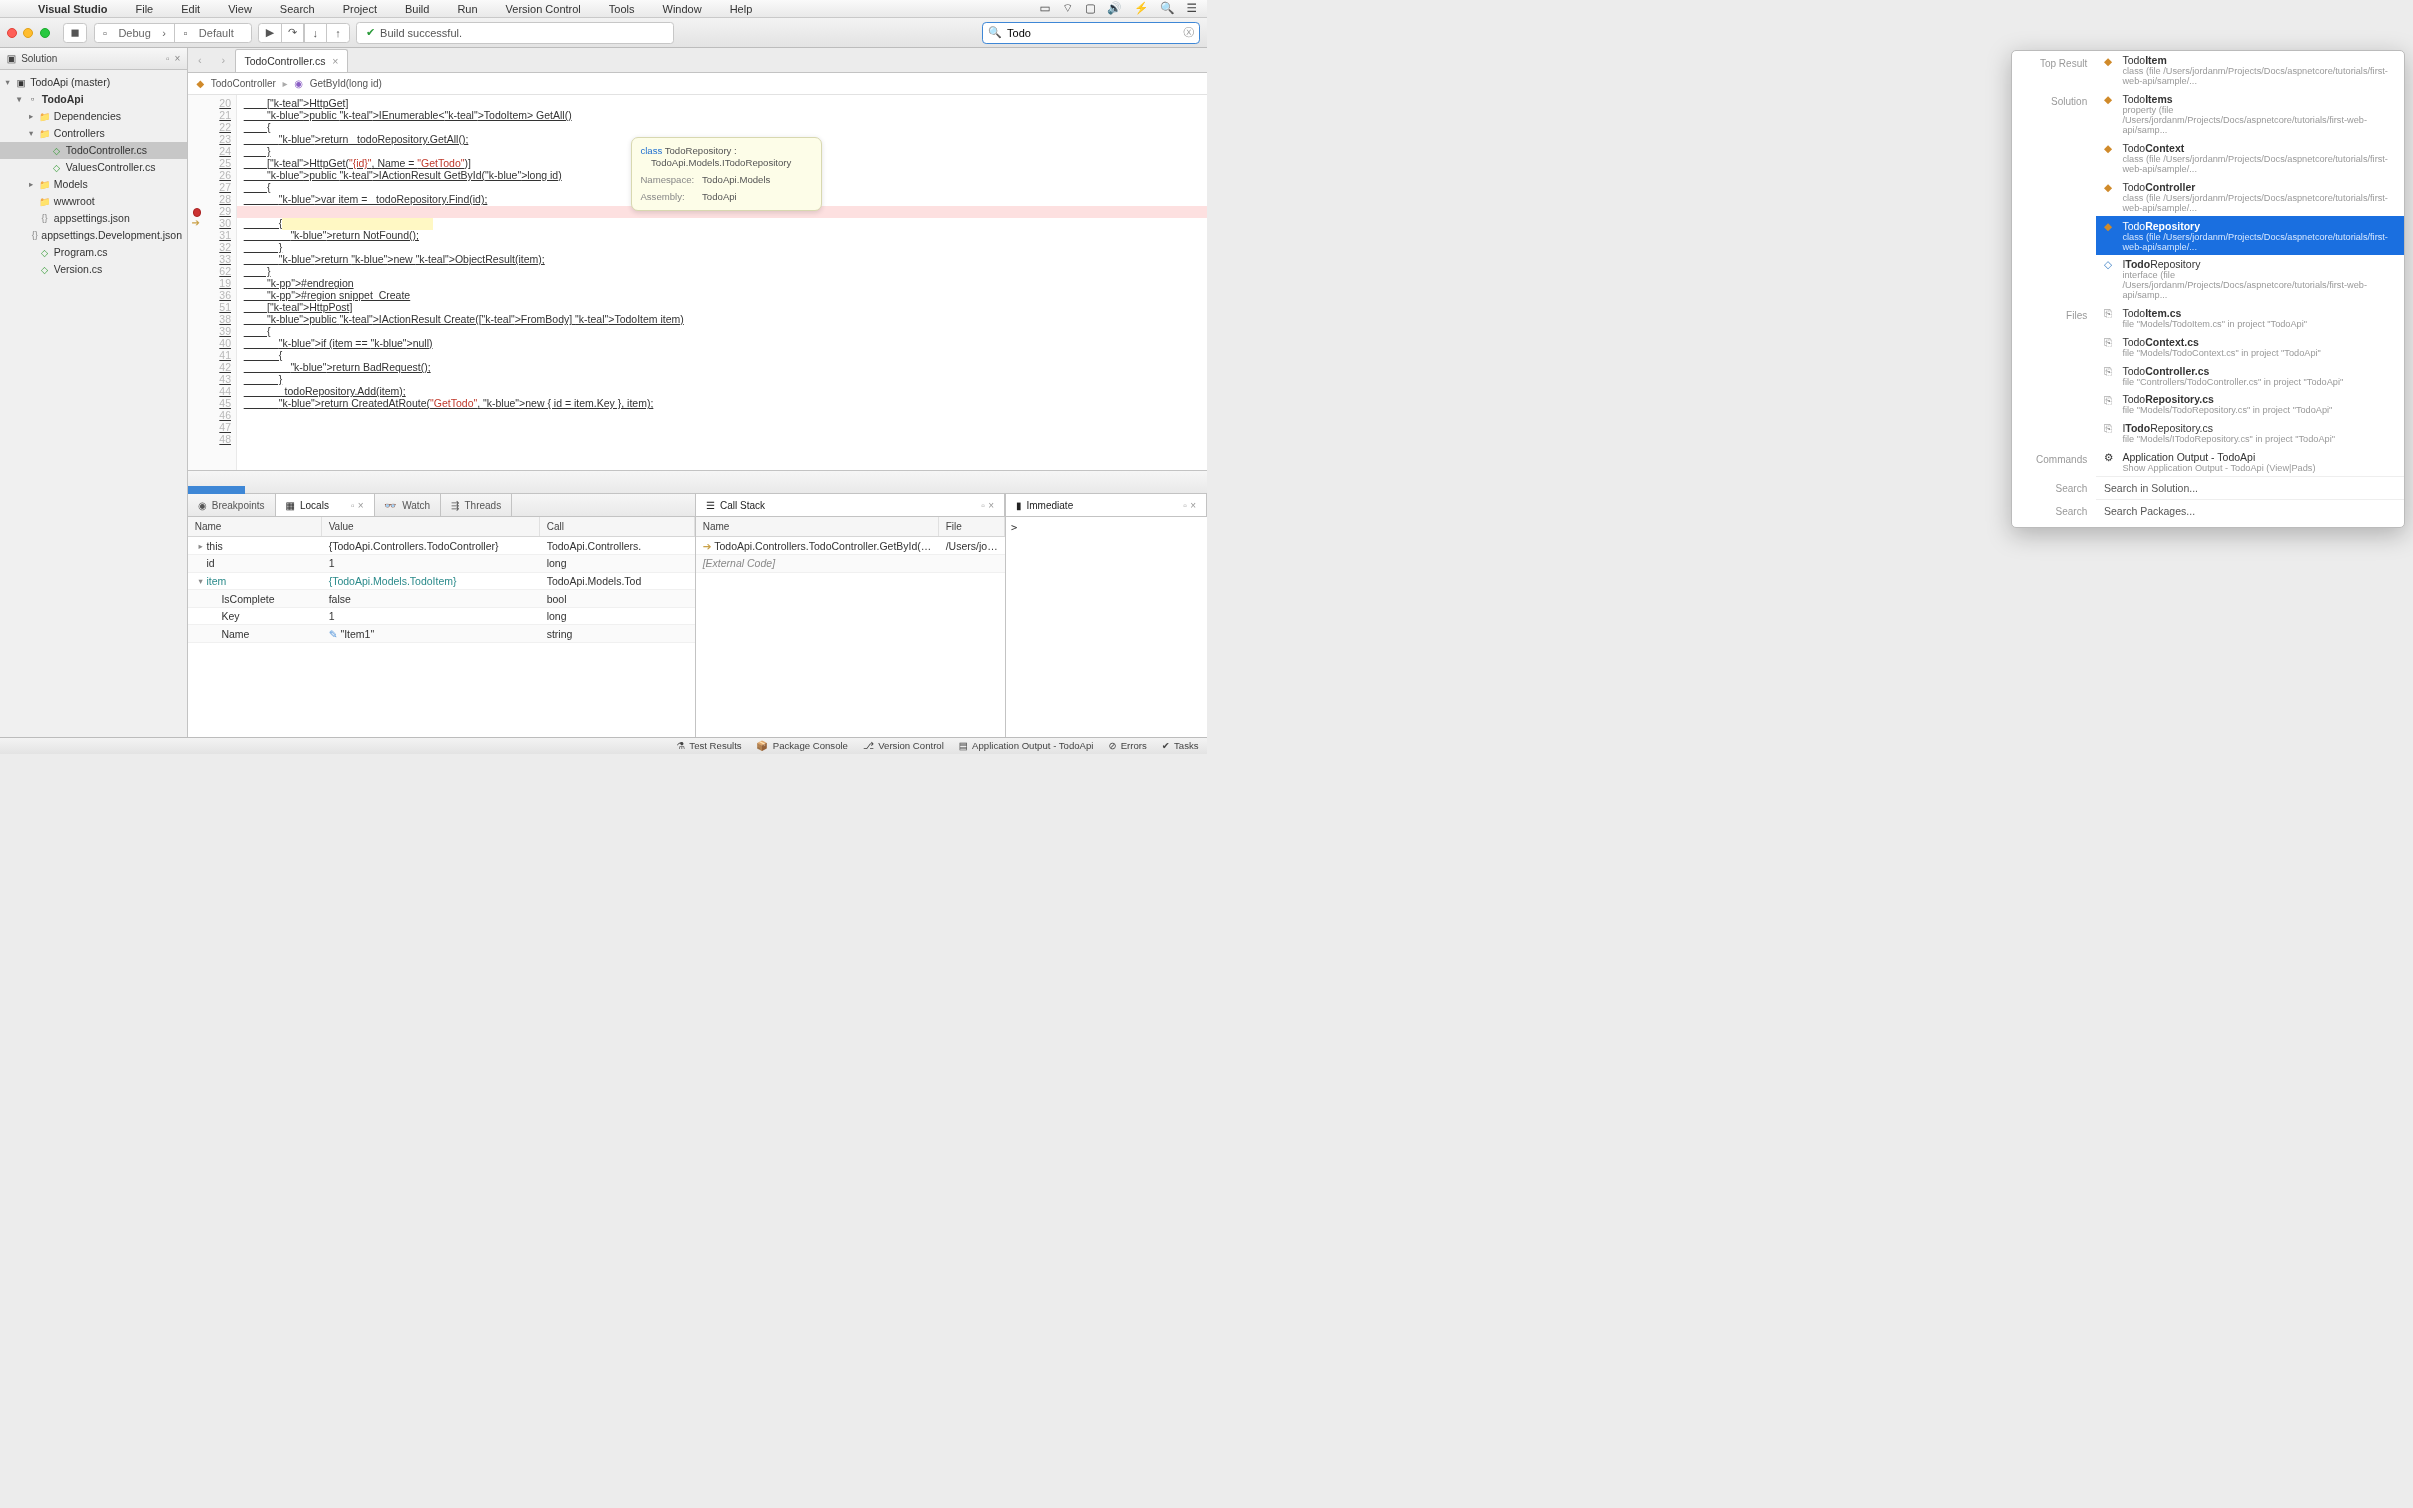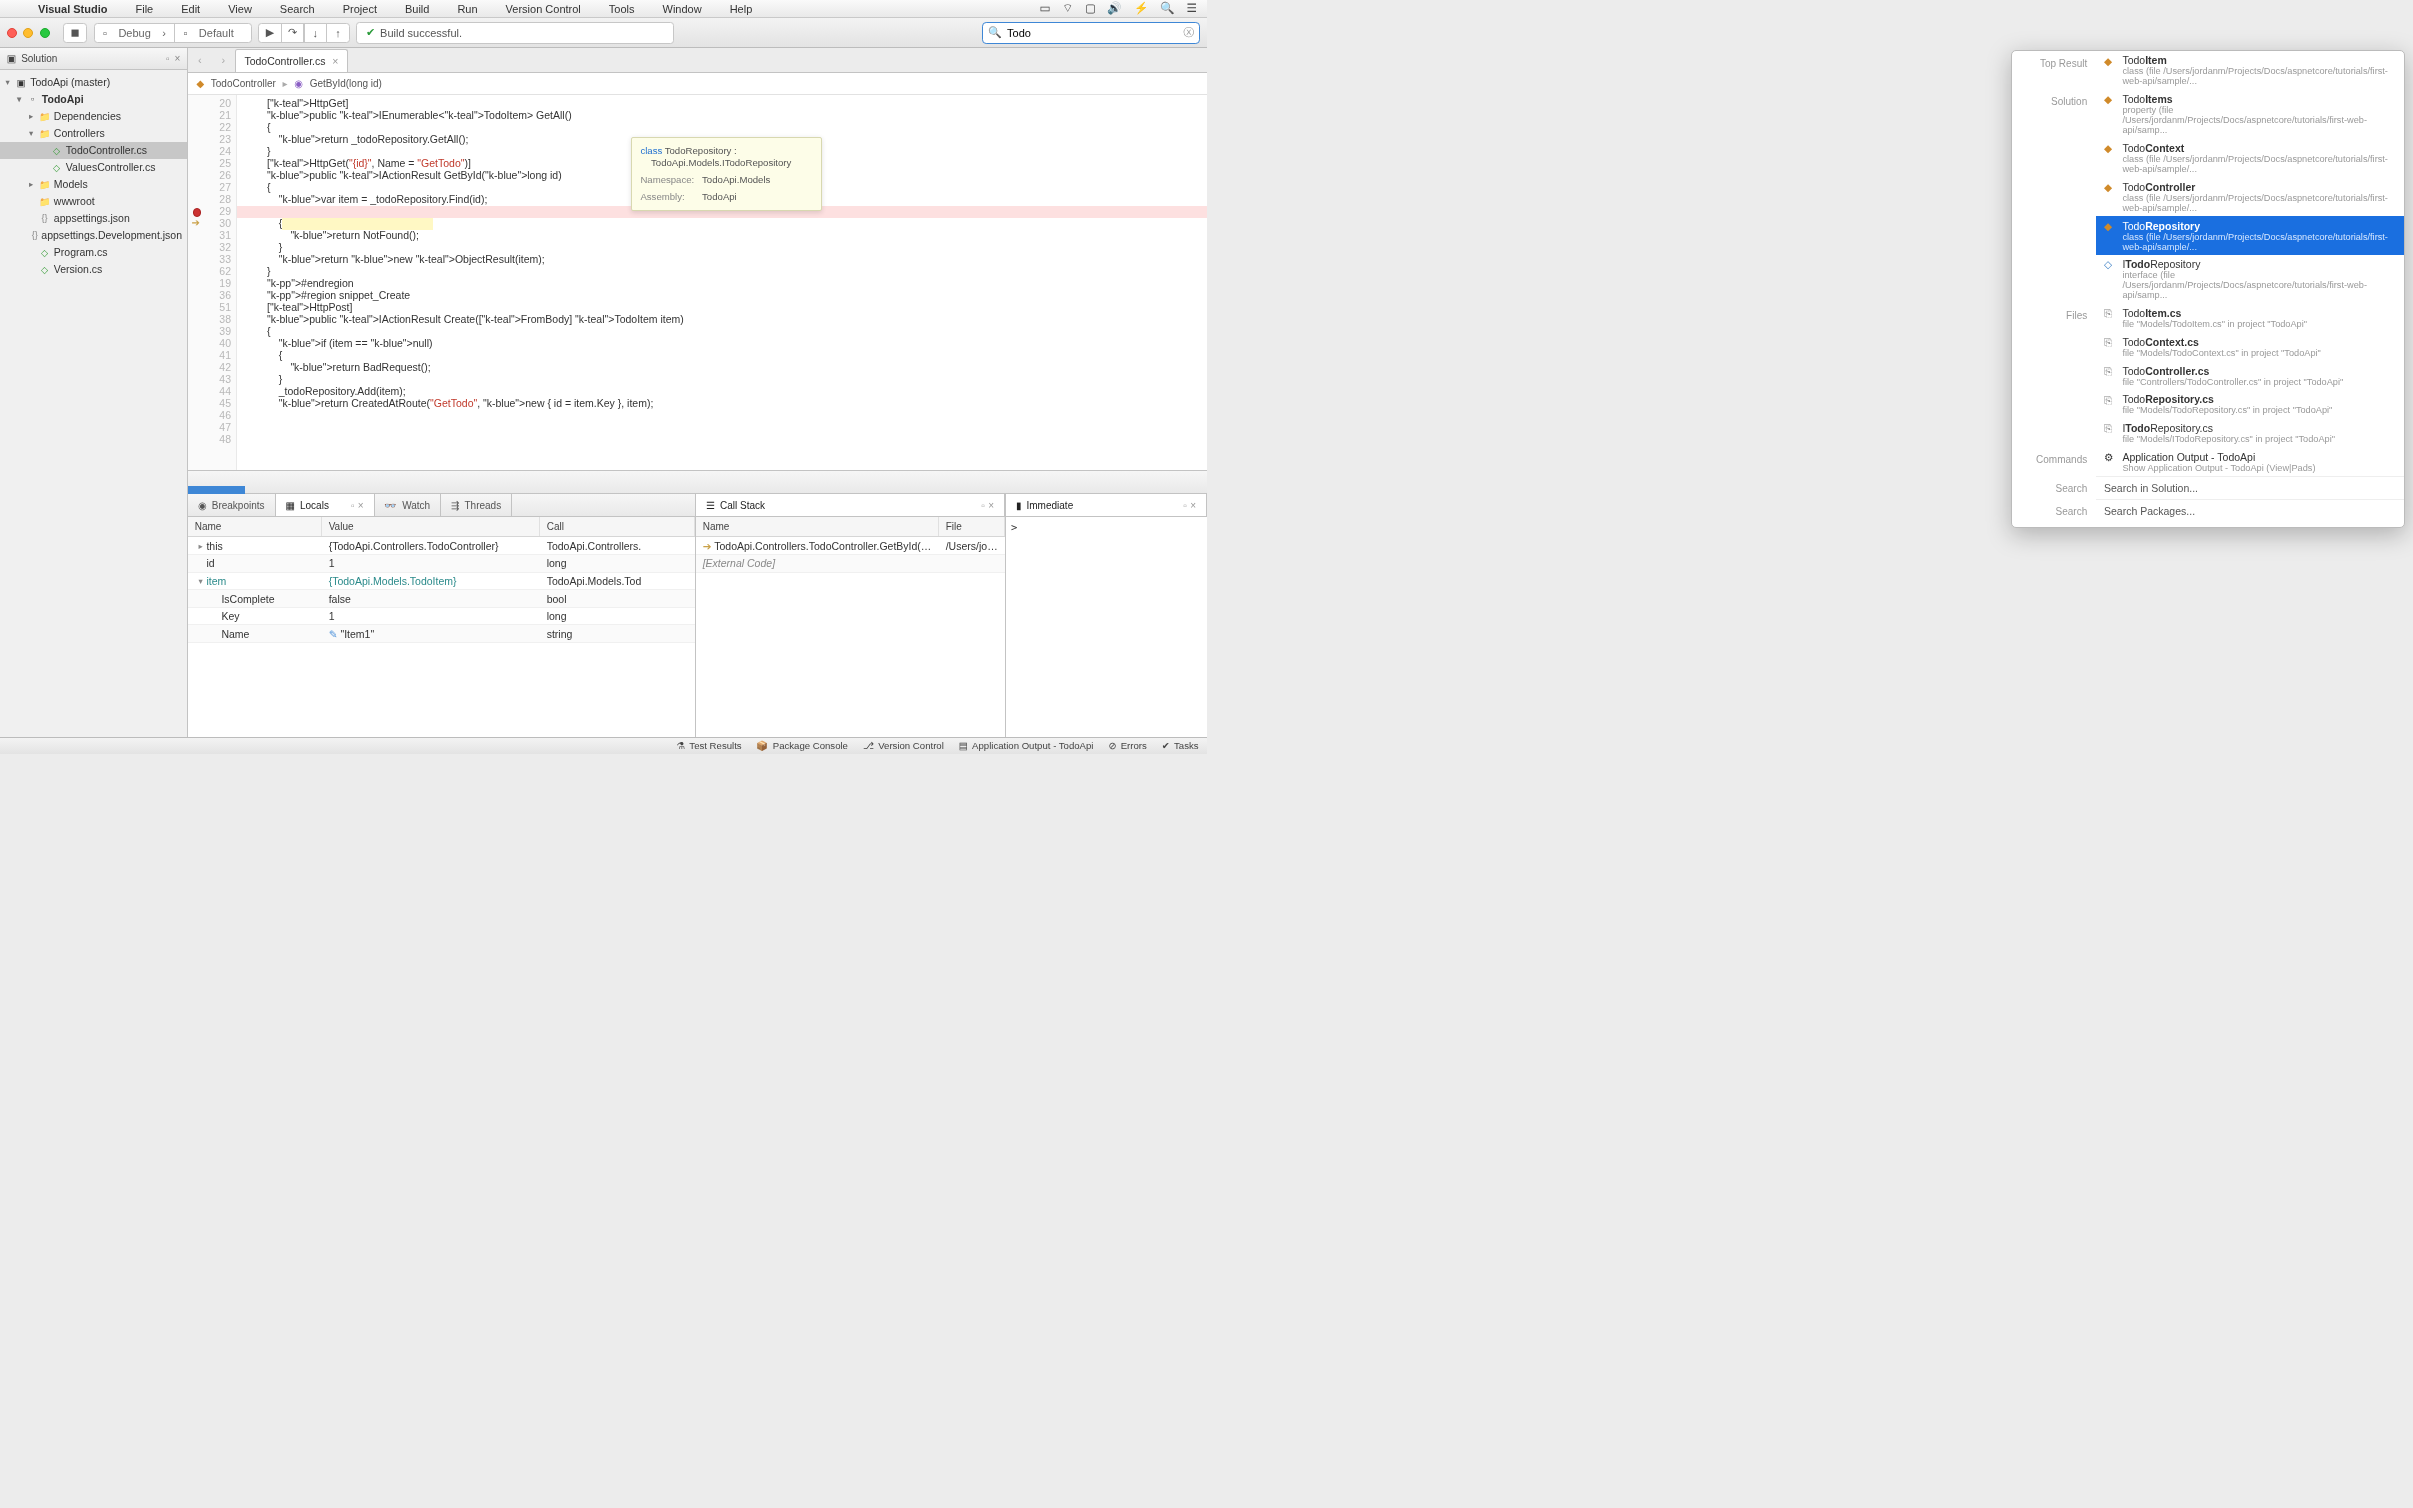--- a/index.html
+++ b/index.html
@@ -49,31 +49,31 @@
 .ticon.cs{color:#3b9e3b;}
 .ticon.json{color:#888;}
 
 .editor{flex:1;display:flex;flex-direction:column;background:#fff;position:relative;}
 .tabstrip{height:25px;background:#ececec;border-bottom:0.8px solid #c3c3c3;display:flex;align-items:flex-end;}
 .navarr{width:23.5px;height:25px;display:flex;align-items:center;justify-content:center;color:#aaa;}
 .filetab{height:23.5px;background:#fff;border:0.8px solid #c3c3c3;border-bottom:none;border-radius:2.5px 2.5px 0 0;display:flex;align-items:center;padding:0 8.4px;gap:6.7px;font-size:10.5px;}
 .filetab .x{color:#999;}
 .breadcrumb{height:22px;border-bottom:0.8px solid #e2e2e2;display:flex;align-items:center;padding:0 8.4px;gap:6.7px;font-size:10px;color:#555;}
 .breadcrumb .chev{color:#aaa;}
-.codewrap{flex:1;display:flex;font-family:Menlo,Consolas,monospace;font-size:10.5px;line-height:12px;overflow:hidden;}
+.codewrap{flex:1;display:flex;font-family:Menlo,Consolas,monospace;font-size:10.5px;line-height:12px;overflow:hidden;text-decoration:underline;}
 .gutter{width:49px;background:#fafafa;border-right:0.8px solid #e9e9e9;text-align:right;color:#b8b8b8;padding:1.7px 5px 1.7px 0;position:relative;}
 .gutter .ln{height:12px;}
 .gutter .bp{position:absolute;left:5px;width:8.4px;height:8.4px;border-radius:50%;background:#c33;border:0.8px solid #a22;}
 .gutter .cur{position:absolute;left:3.4px;color:#caa24a;font-size:10px;}
 .code{flex:1;padding:1.7px 0 1.7px 6.7px;white-space:pre;color:#333;position:relative;}
 .hl-line29{position:absolute;left:0;right:0;height:12px;background:#fde0e0;}
 .hl-line30{position:absolute;left:0;right:0;height:12px;background:#fff8c4;}
 .k-blue{color:#1f6fd0;}
 .k-str{color:#c0392b;}
-.tooltip{position:absolute;left:394px;top:42px;width:191px;background:#fdfde8;border:0.8px solid #d8d8b0;border-radius:2px;padding:6.7px 8.4px;font-family:Menlo,monospace;font-size:9.6px;color:#555;box-shadow:0 1.7px 5px rgba(0,0,0,.12);}
+.tooltip{position:absolute;left:394px;top:42px;width:191px;background:#fdfde8;border:0.8px solid #d8d8b0;border-radius:7px;padding:6.7px 8.4px;font-family:Menlo,monospace;font-size:9.6px;color:#555;box-shadow:0 1.7px 5px rgba(0,0,0,.12);}
 .tooltip .row{display:flex;gap:6.7px;margin-top:5px;}
 .tooltip .lbl{width:55px;color:#888;}
 
 .srctabs{height:23.5px;background:linear-gradient(#f6f6f6,#e9e9e9);border-top:0.8px solid #c3c3c3;border-bottom:0.8px solid #c3c3c3;display:flex;align-items:center;}
 .srctabs .t{padding:0 11.7px;height:23.5px;display:flex;align-items:center;font-size:10.5px;color:#555;margin-top:32px;}
 .srctabs .t.active{background:#3e87d6;color:#fff;}
 
 .bottompanes{height:243px;display:flex;border-top:none;}
 .bp-left{flex:1;border-right:0.8px solid #c3c3c3;display:flex;flex-direction:column;background:#fff;}
 .bp-mid{width:310px;border-right:0.8px solid #c3c3c3;display:flex;flex-direction:column;background:#fff;}

